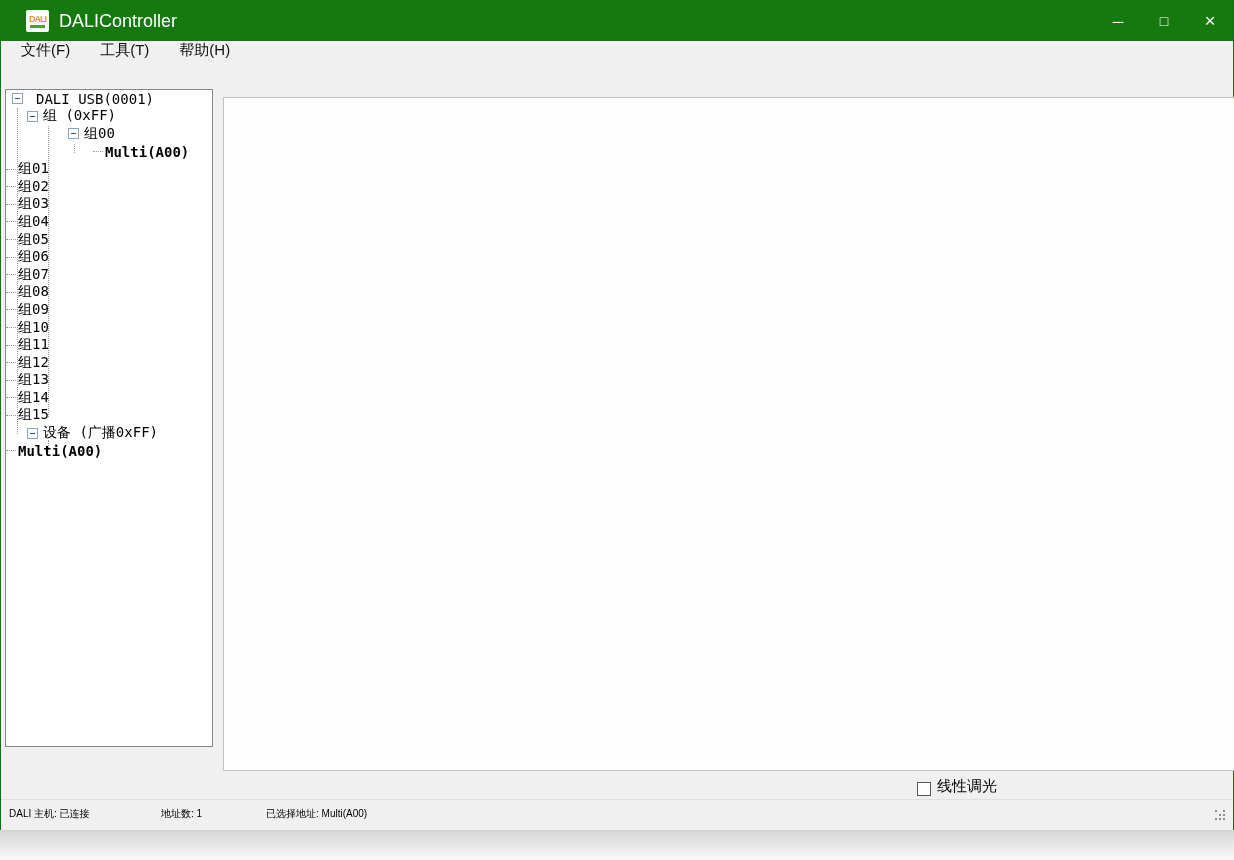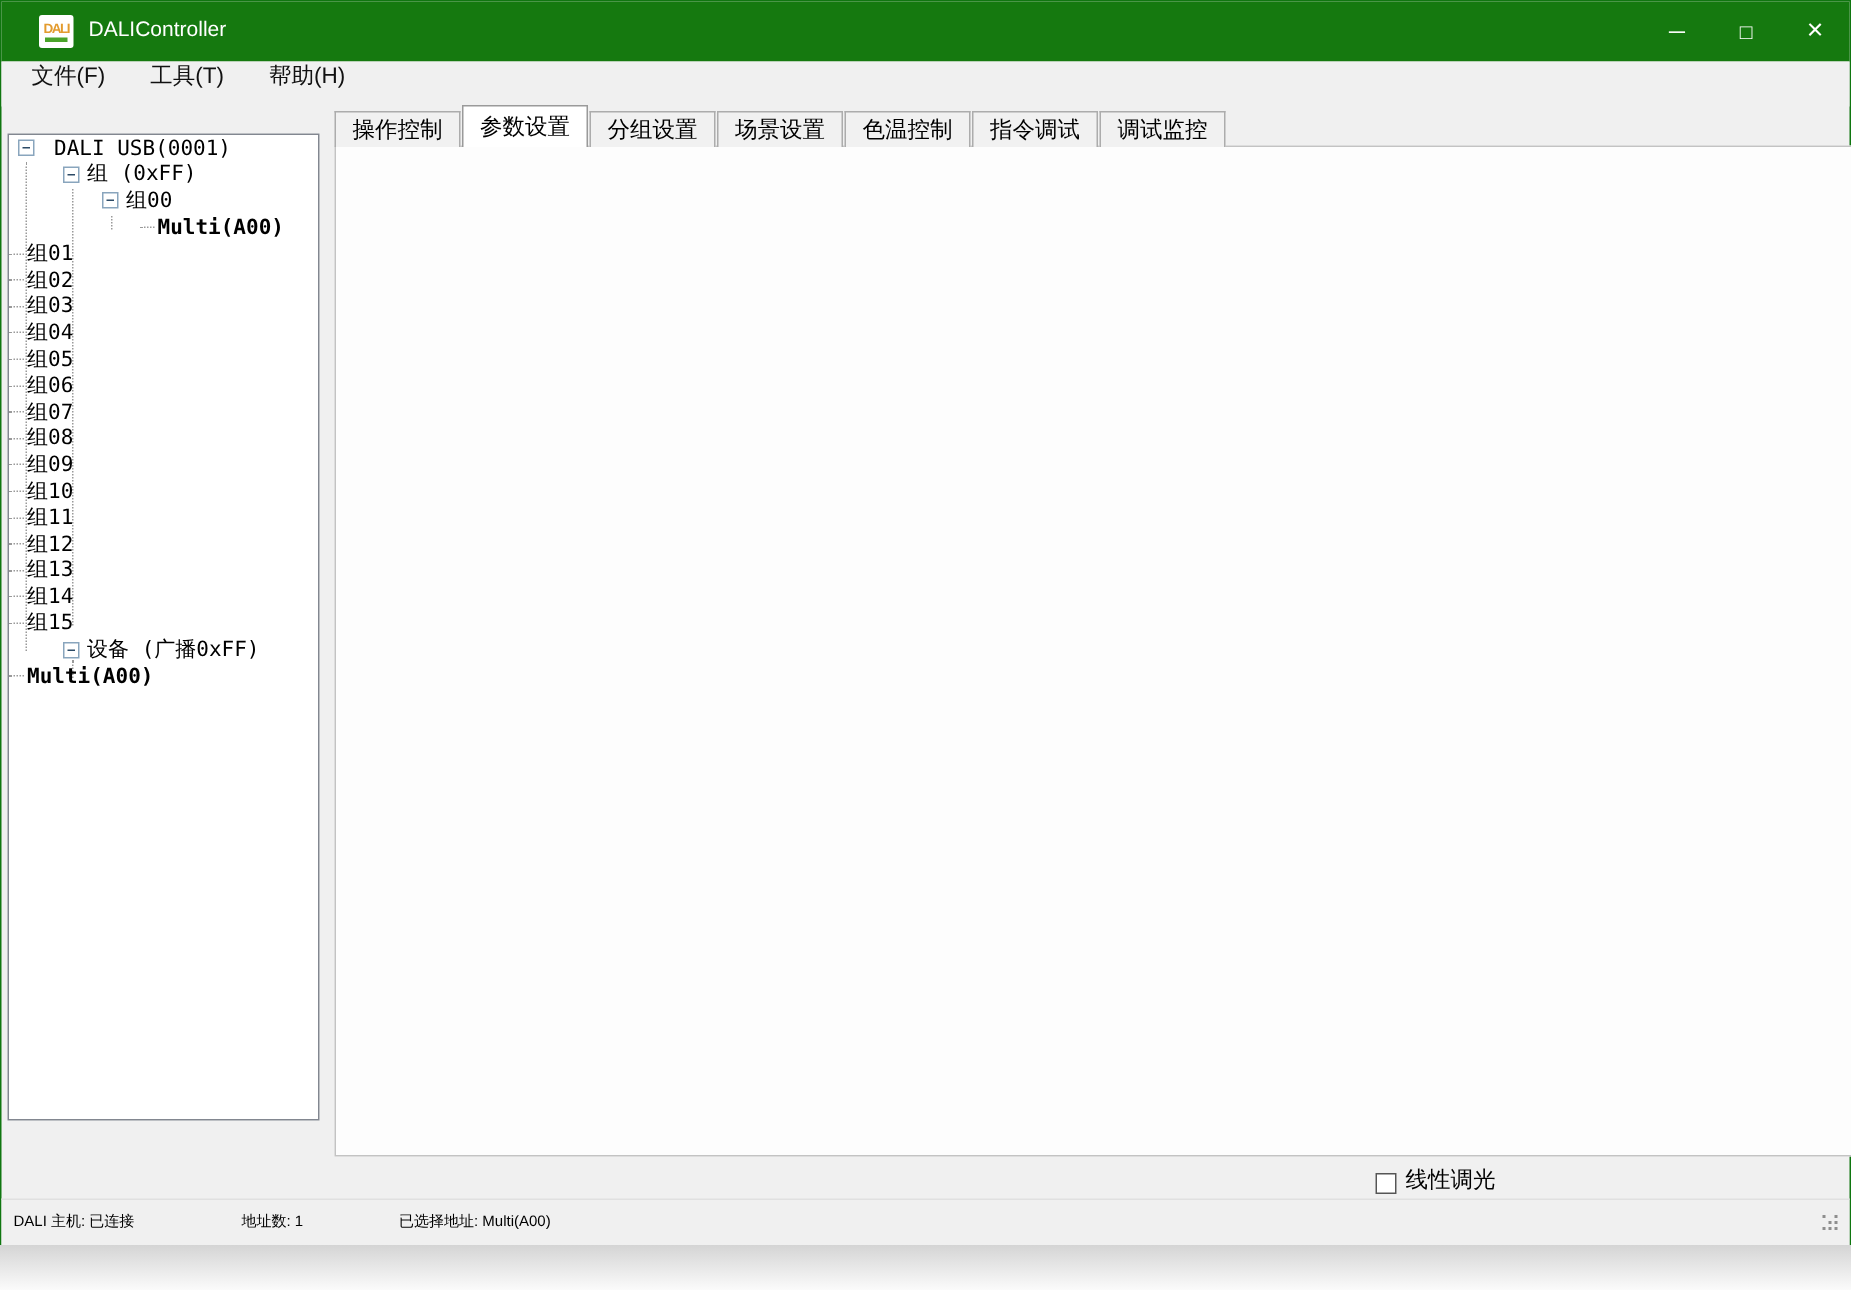--- a/index.html
+++ b/index.html
@@ -11,40 +11,40 @@
             background:linear-gradient(#d4d4d4, #fbfbfb); }
 
   
   .titlebar { position:absolute; left:0; top:0; width:100%; height:40px;
               background:#15790f; display:flex; align-items:center; color:#fff; }
   .app-icon { position:absolute; left:25px; top:9px; width:23px; height:22px;
               background:#fff; border-radius:2px; display:flex; flex-direction:column;
               align-items:center; justify-content:center; }
   .app-icon .t { font-size:9px; font-weight:bold; color:#e39b2d; line-height:9px; letter-spacing:-1px; }
   .app-icon .b { width:15px; height:3px; background:#4aa32a; margin-top:1px; }
-  .title-text { position:absolute; left:58px; top:10px; font-size:14px; color:#fff; }
+  .title-text { position:absolute; left:58px; top:10px; font-size:18px; color:#fff; }
   .win-controls { position:absolute; right:0; top:0; height:40px; display:flex; }
   .win-btn { width:46px; height:40px; display:flex; align-items:center; justify-content:center;
              color:#fff; font-size:15px; }
   .win-btn.max { font-size:14px; }
   .win-btn.close { font-size:19px; }
 
   
   .menubar { position:absolute; left:0; top:40px; width:100%; height:30px;
              background:#f0f0f0; display:flex; padding-left:20px; }
   .menu-item { font-size:15px; color:#111; margin-right:30px; }
 
   
   .treepanel { position:absolute; left:4px; top:88px; width:208px; height:658px;
                background:#fff; border:1px solid #828790; overflow:hidden;
                font-family:"DejaVu Sans Mono", monospace; }
   .trow { position:relative; height:17.6px; display:flex; align-items:center;
           font-size:14px; color:#000; white-space:nowrap; z-index:2; }
   .trow.bold { font-weight:bold; }
-  .lv0 { padding-left:6px; } .lv1 { padding-left:36px; }
+  .lv0 { padding-left:6px; } .lv1 { padding-left:21px; }
   .lv2b { padding-left:62px;text-align:right; } .lv2 { } .lv3 { padding-left:87px; }
   .tebox { flex:none; width:11px; height:11px; border:1px solid #89a5bd; background:#fff;
            display:flex; align-items:center; justify-content:center; margin-right:5px; }
   .lv0 .tebox { margin-right:13px; }
   .tebox::after { content:""; width:5px; height:1px; background:#2c4a66; }
   .stub { flex:none; width:10px; height:1px; border-top:1px dotted #9a9a9a; margin-right:2px; }
   .tguide { position:absolute; width:0; border-left:1px dotted #9a9a9a; z-index:1; }
 
   
   .tabs { position:absolute; left:222px; top:69px; height:28px; display:flex;
@@ -216,29 +216,20 @@
     <div class="trow lv1">
         <span class="tebox"></span>
         <span>设备 (广播0xFF)</span>
       </div>
     <div class="trow lv2 bold">
         <span class="stub"></span>
         <span>Multi(A00)</span>
       </div>
   </div>
 
-  <div class="tabs">
-    <div class="tab">操作控制</div>
-    <div class="tab sel">参数设置</div>
-    <div class="tab">分组设置</div>
-    <div class="tab">场景设置</div>
-    <div class="tab">色温控制</div>
-    <div class="tab">指令调试</div>
-    <div class="tab">调试监控</div>
-  </div>
   <div class="tabpage"></div>
 
   <div class="colA">
     <div class="frow">
         <span class="lbl">当前亮度值</span>
         <span class="tb">170</span>
       </div>
     <div class="frow">
         <span class="lbl">上电亮度值</span>
         <span class="cmb">

